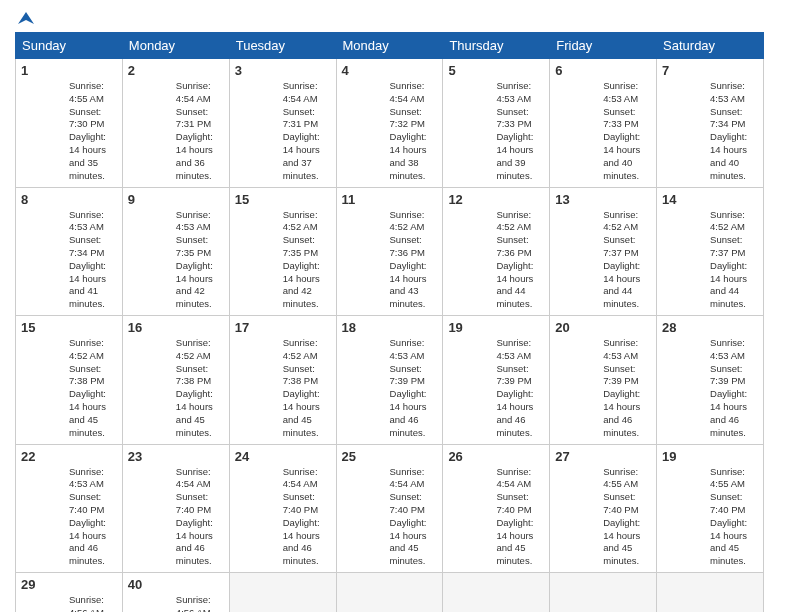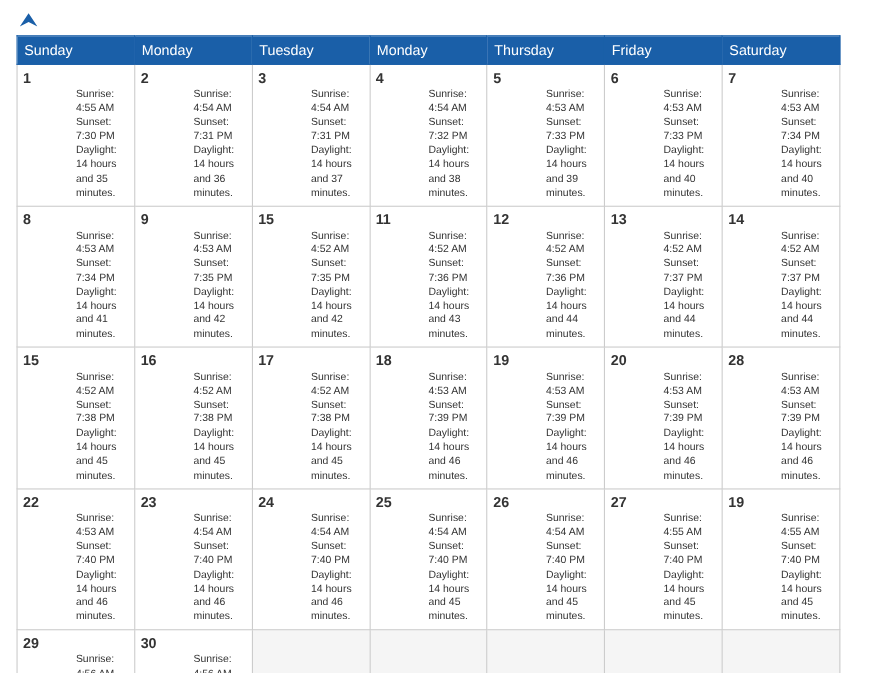--- a/index.html
+++ b/index.html
@@ -323,21 +323,21 @@
         </tr>
         <tr>
           <td>
             <span class="day-num">29</span>
             <div class="cell-text" style="white-space: pre-line;">Sunrise: 4:56 AM
 Sunset: 7:40 PM
 Daylight: 14 hours
 and 44 minutes.</div>
           </td>
           <td>
-            <span class="day-num">30</span>
+            <span class="day-num">40</span>
             <div class="cell-text" style="white-space: pre-line;">Sunrise: 4:56 AM
 Sunset: 7:40 PM
 Daylight: 14 hours
 and 44 minutes.</div>
           </td>
           <td class="empty"></td>
           <td class="empty"></td>
           <td class="empty"></td>
           <td class="empty"></td>
           <td class="empty"></td>

